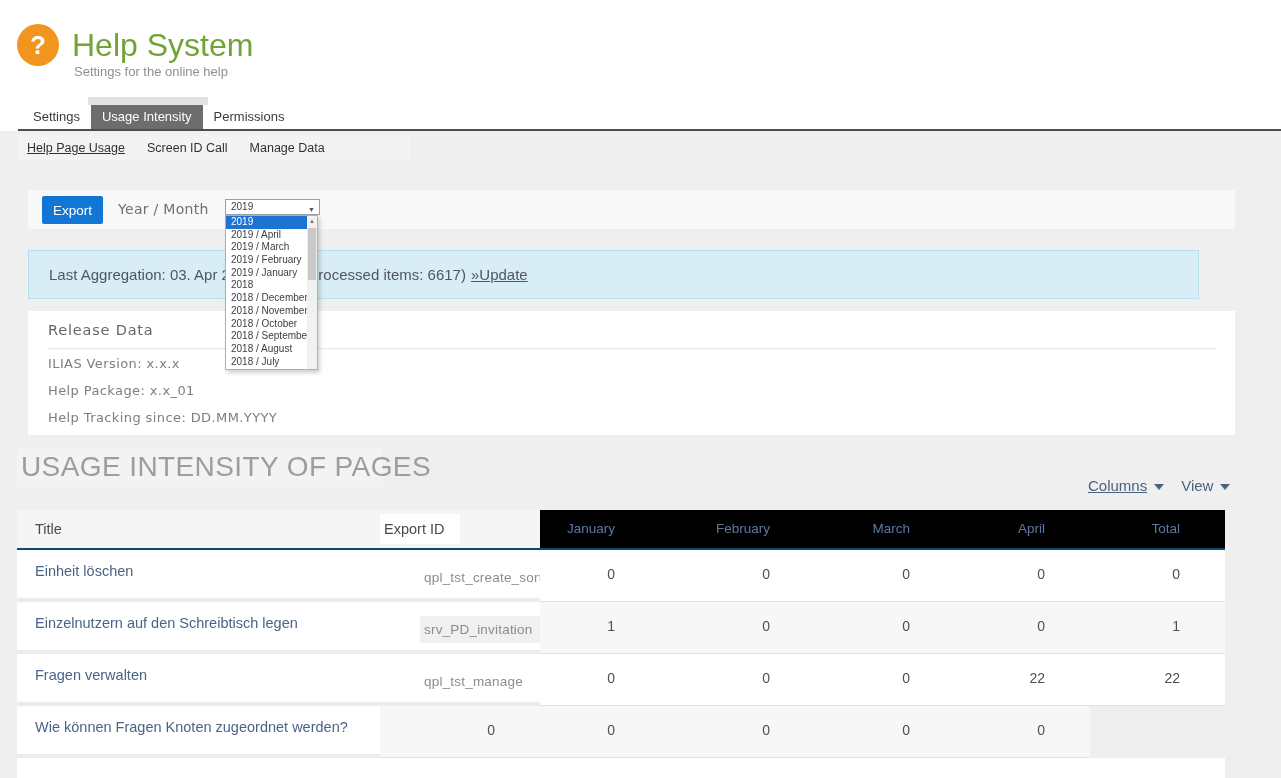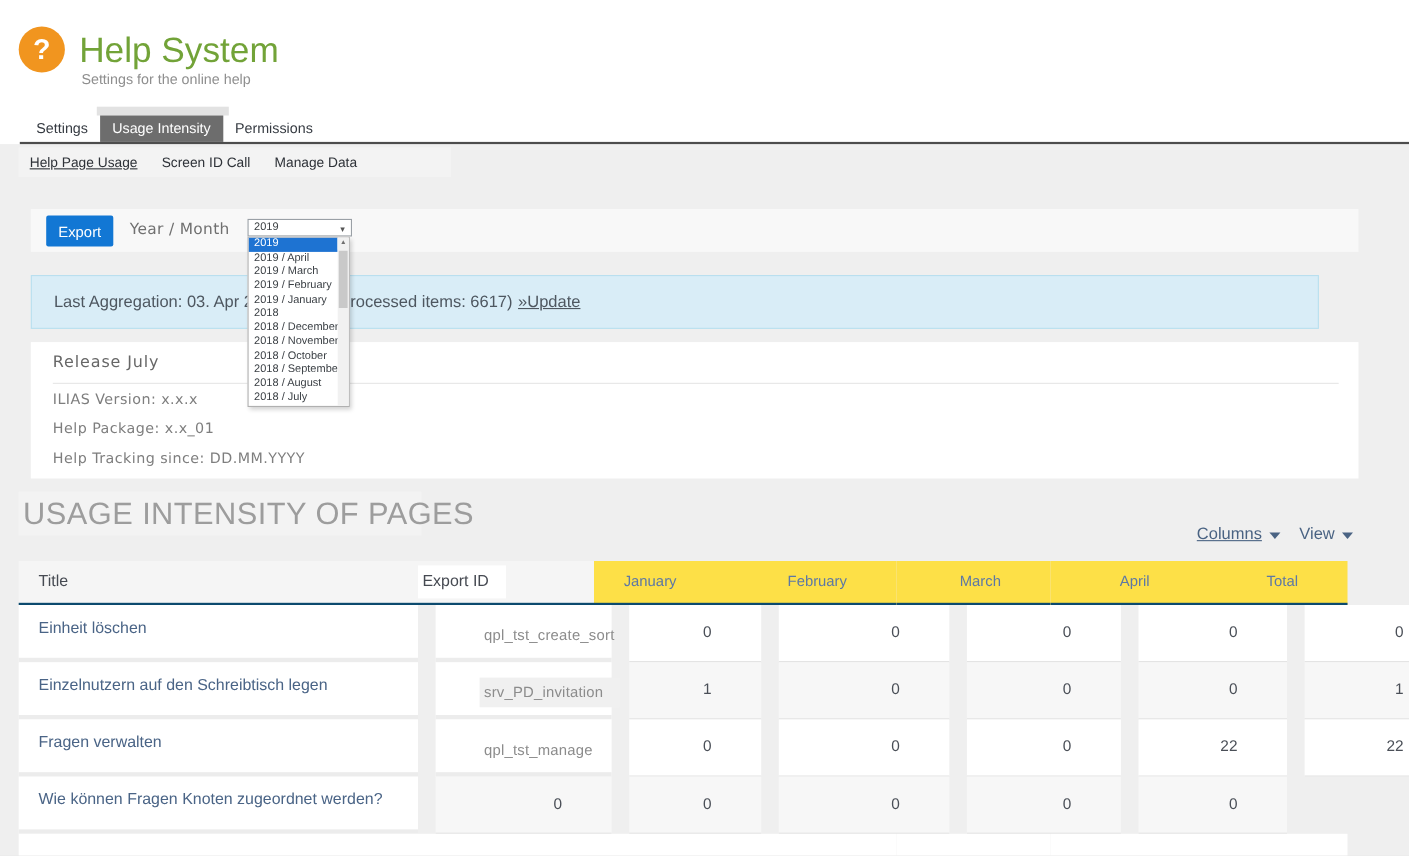--- a/index.html
+++ b/index.html
@@ -69,22 +69,22 @@
   .caret-down { width:0; height:0; border-left:5px solid transparent; border-right:5px solid transparent;
                 border-top:6px solid #4a6383; margin-left:7px; margin-top:3px; }
   
   .table { position:absolute; left:17px; top:510px; width:1208px; }
   .trow { display:grid; grid-template-columns:363px 160px 120px 155px 140px 135px 135px; }
   .thead { height:40px; }
   .th { background:#f5f5f5; border-bottom:2px solid #0c4a6e; line-height:38px; font-size:14.5px; color:#464a52; }
   .th-title { padding-left:18px; }
   .th-export .patch { display:inline-block; background:#ffffff; line-height:30px; margin-top:4px;
                       padding:0 16px 0 4px; }
-  .th-month { background:#fde047; color:#5d78a5; font-size:13.5px; text-align:right; padding-right:45px; }
-  .tr { height:52px;gap:16px; }
+  .th-month { background:#000000; color:#5d78a5; font-size:13.5px; text-align:right; padding-right:45px; }
+  .tr { height:52px; }
   .td { background:#ffffff; }
   .td-title { color:#4a6486; font-size:14.5px; padding:13px 6px 0 18px; border-bottom:4px solid #ececec;
               overflow:hidden; white-space:nowrap; cursor:pointer; }
   .td-export { color:#8c8c8c; font-size:13.5px; padding-top:14px; border-bottom:4px solid #ececec; }
   .td-export .idpatch { display:inline-block; padding:6px 15px 6px 4px; letter-spacing:.2px;margin-left:40px; }
   .tr.shaded .td-export .idpatch { background:#f0f0f0; }
   .td-num { text-align:right; padding:16px 45px 0 0; font-size:14px; color:#4a4f57;
             border-bottom:1px solid #e2e2e2; }
   .tr.shaded .td-num { background:#f7f7f7; }
   .tr-partial { height:20px; }
@@ -141,21 +141,21 @@
     </div>
     <div class="dd-scroll">
       <div class="dd-up">▲</div>
       <div class="dd-thumb"></div>
     </div>
   </div>
 
   <div class="alert"><span>Last Aggregation: 03. Apr 2019, 00:00 (processed items: 6617)</span><a>»Update</a></div>
 
   <div class="panel">
-    <h2>Release July</h2>
+    <h2>Release Data</h2>
     <div class="rule"></div>
     <div class="rd-line" style="top:45px">ILIAS Version: x.x.x</div>
     <div class="rd-line" style="top:72px">Help Package: x.x_01</div>
     <div class="rd-line" style="top:99px">Help Tracking since: DD.MM.YYYY</div>
   </div>
 
   <div class="sec-patch"></div>
   <div class="sec-title">USAGE INTENSITY OF PAGES</div>
   <div class="tbl-controls">
     <div class="ctrl">

